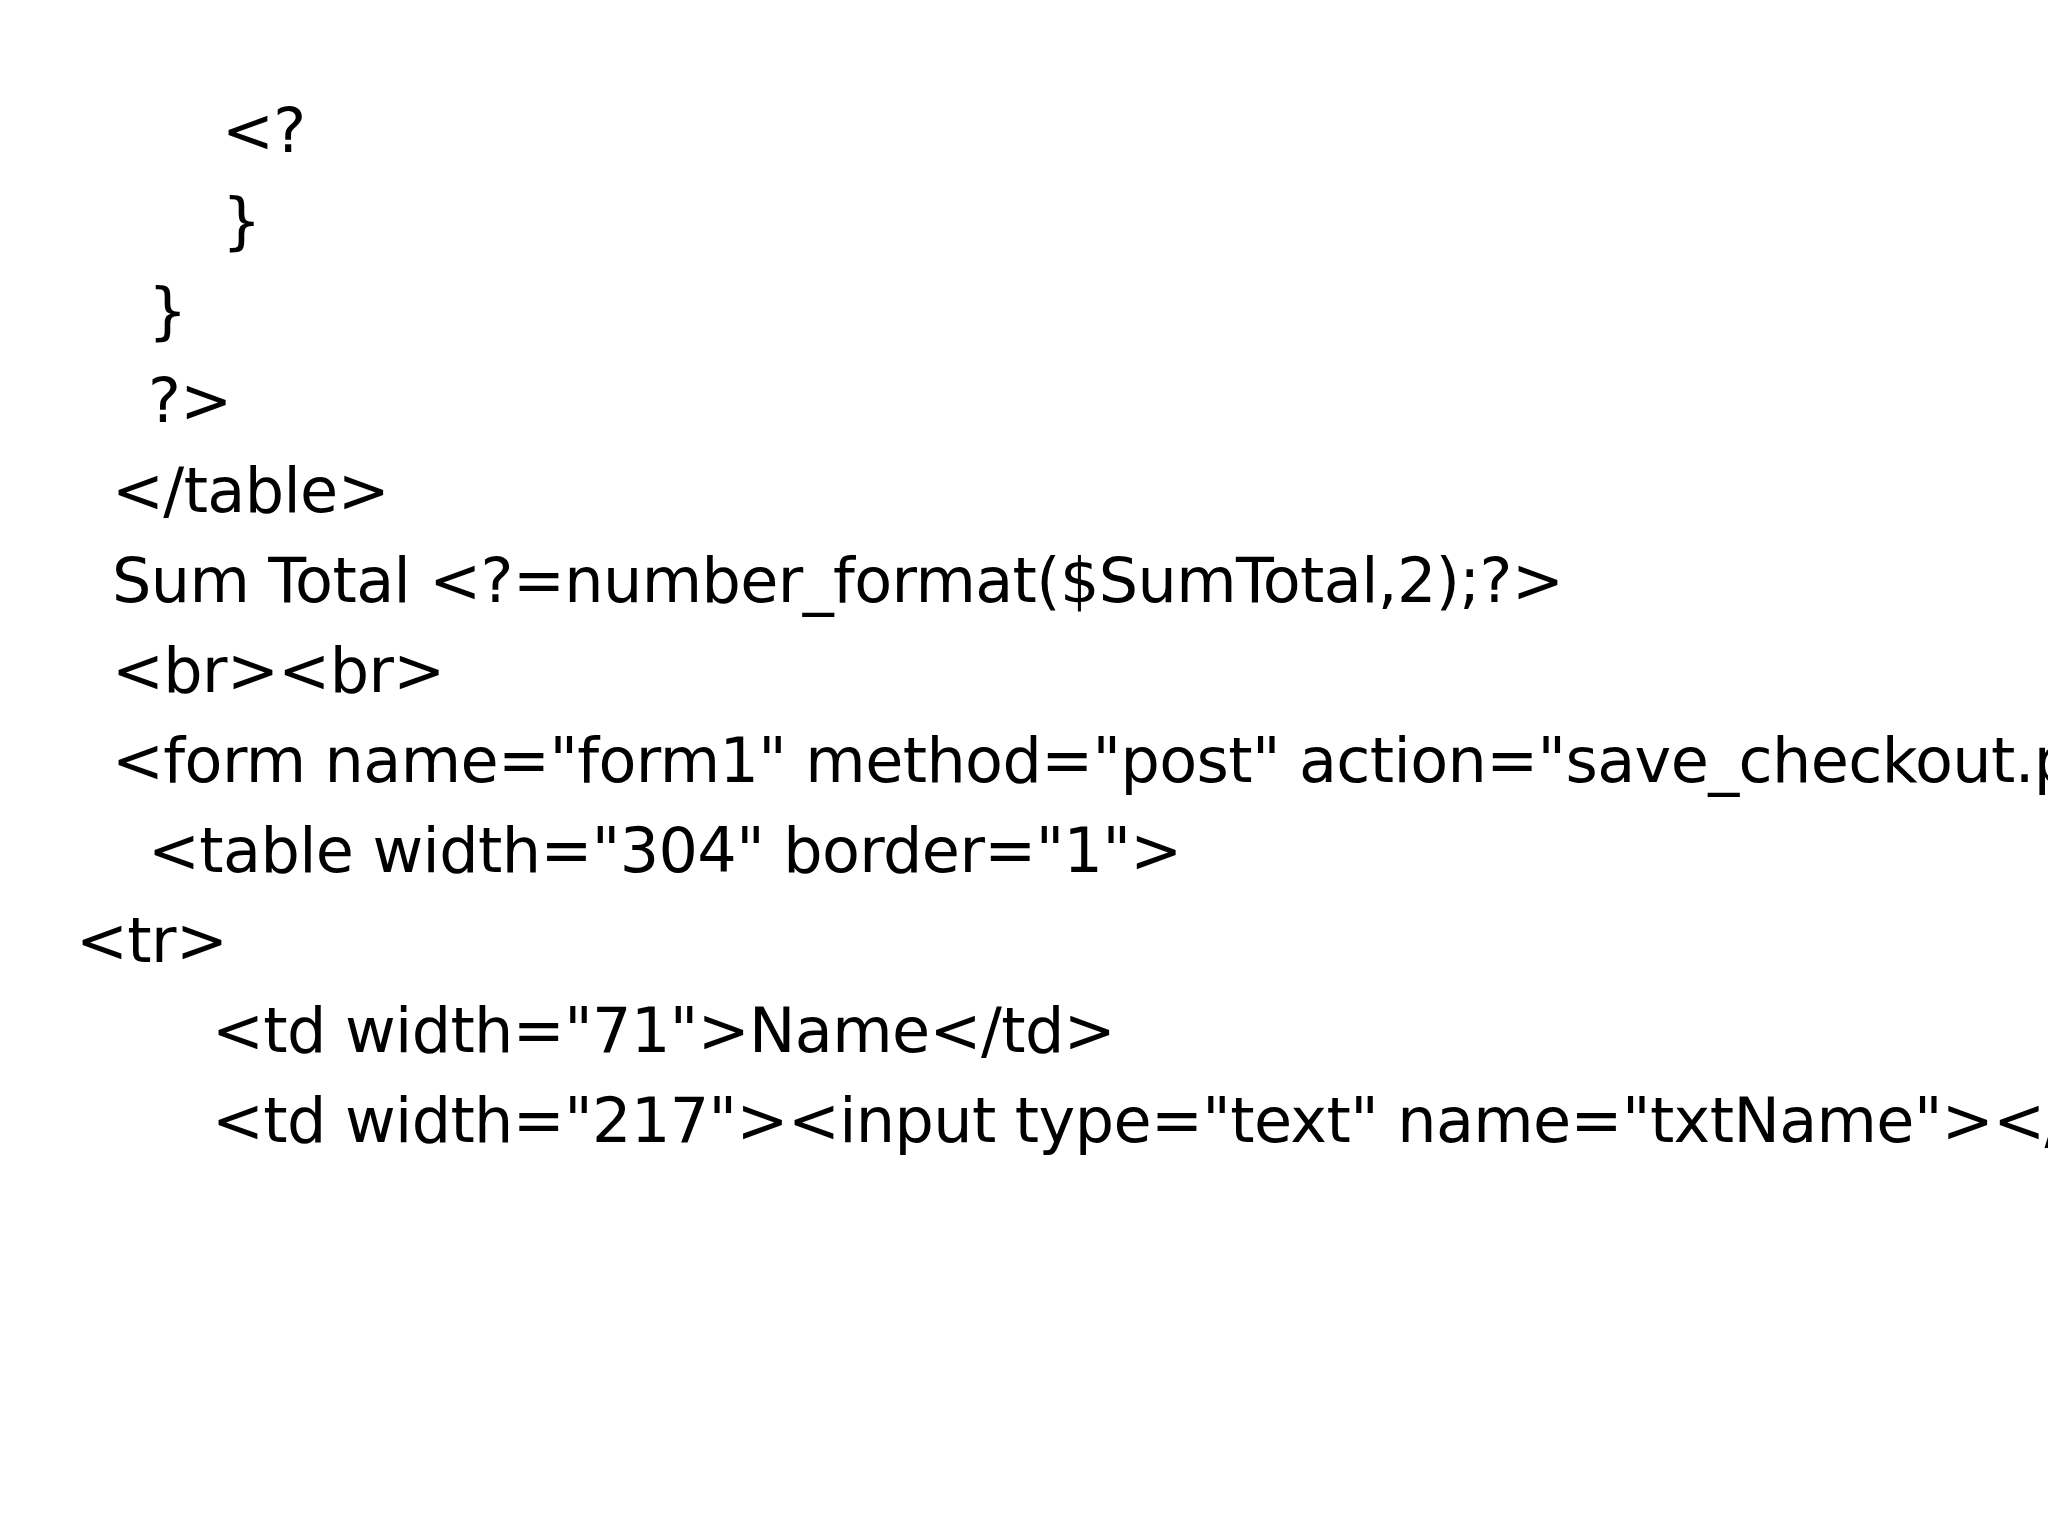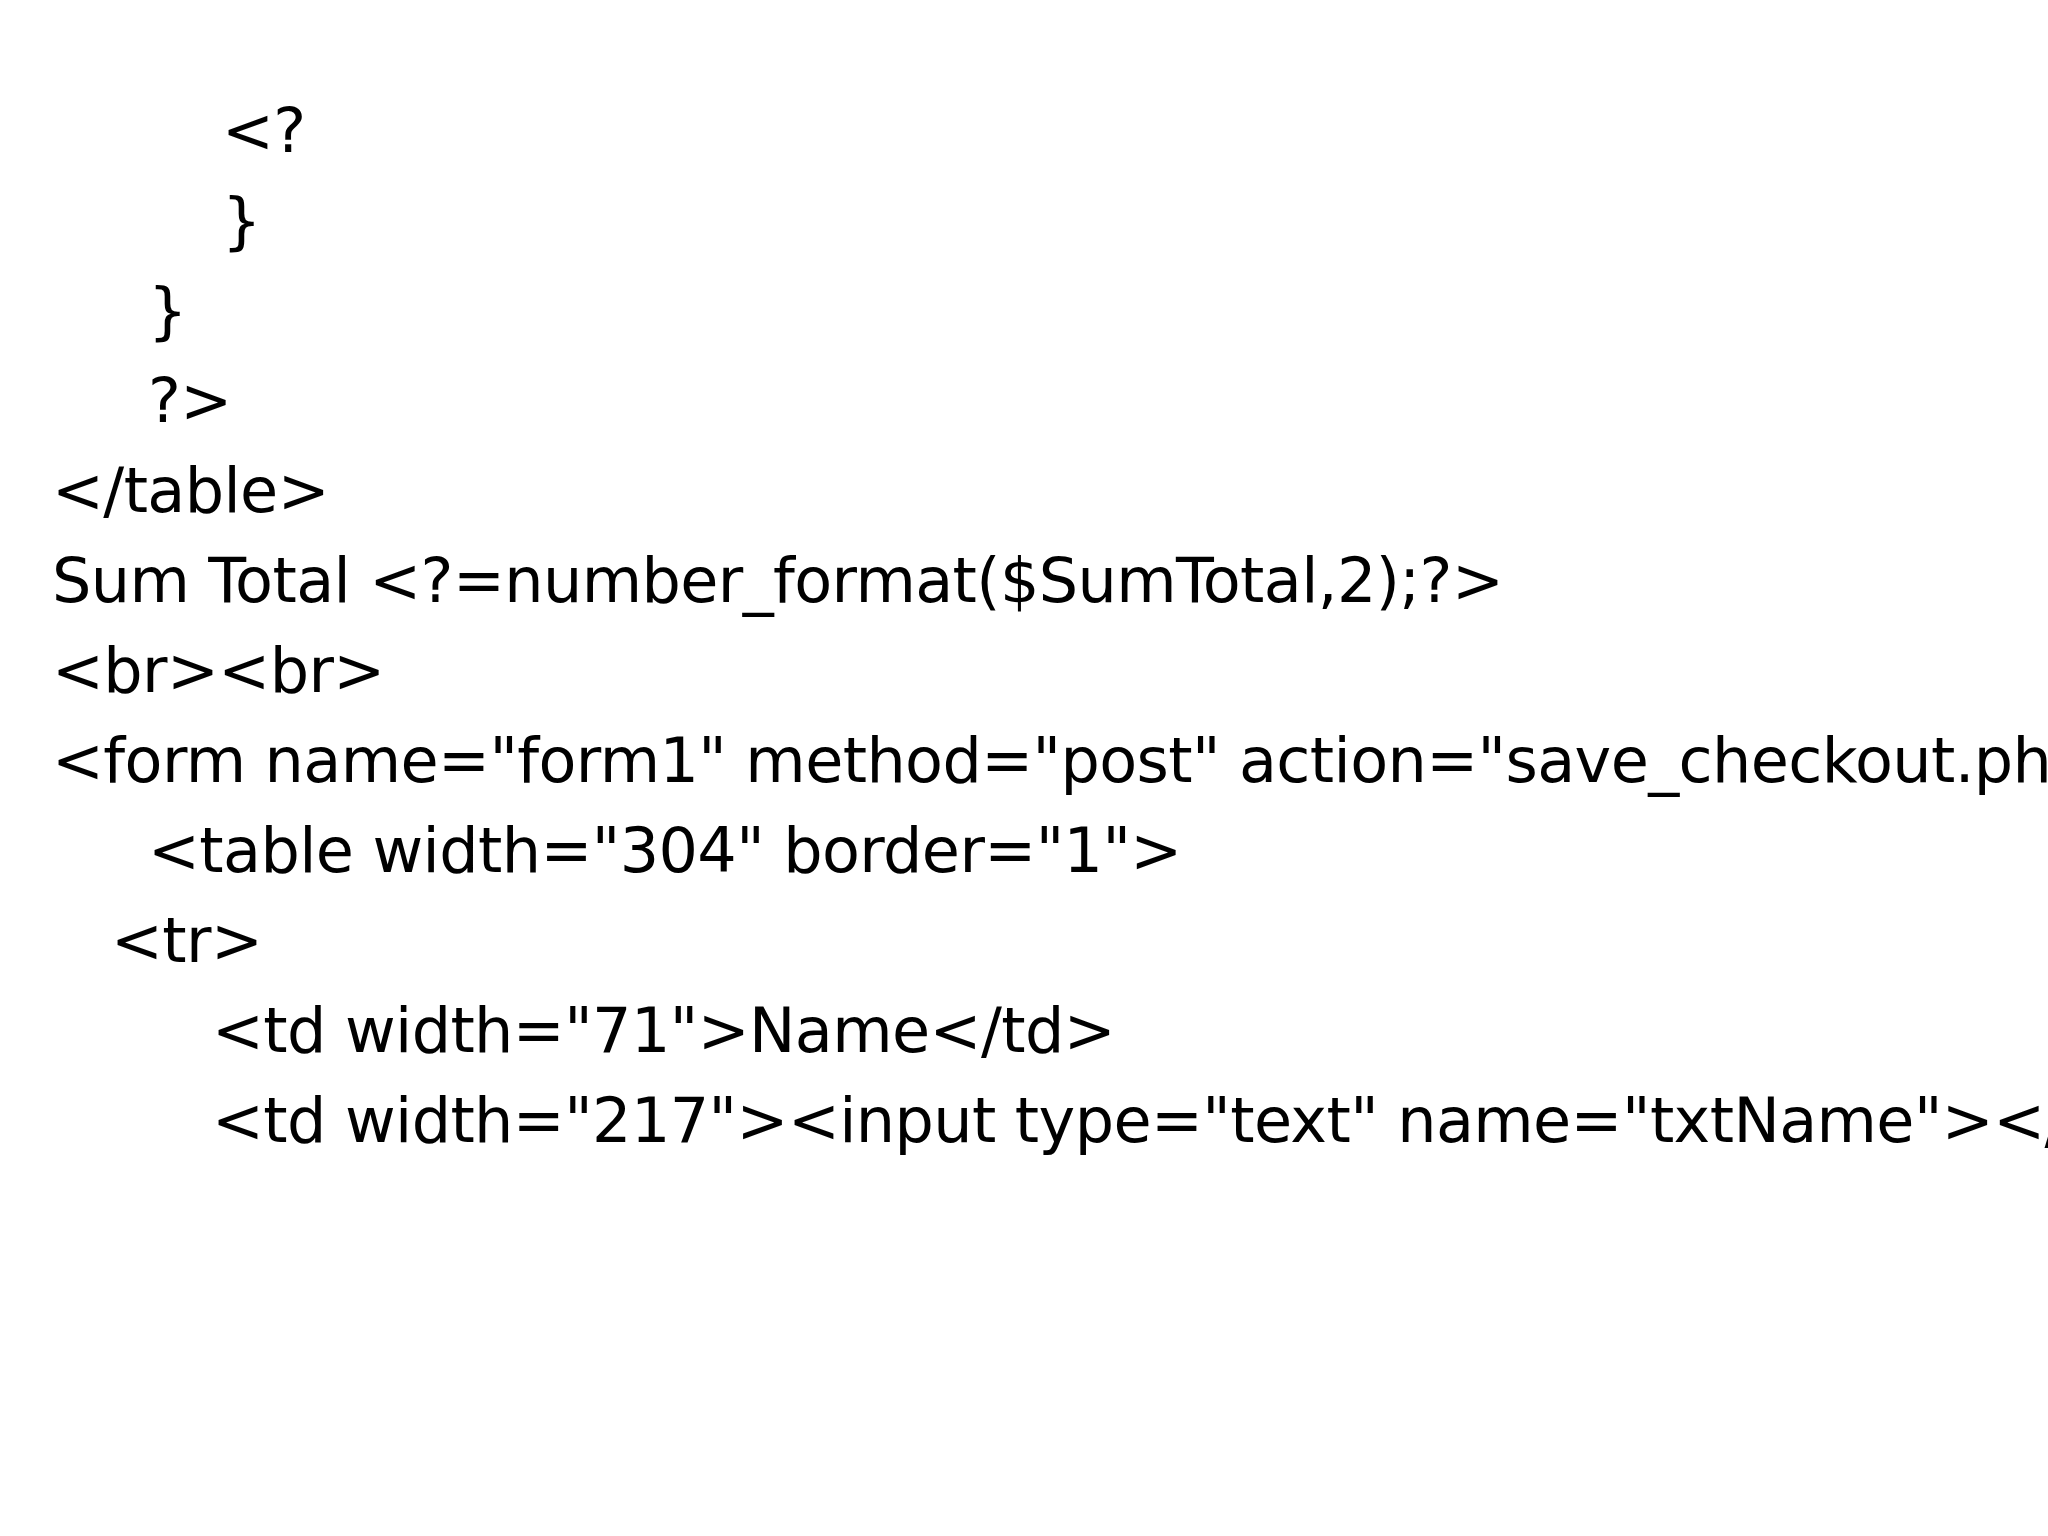--- a/index.html
+++ b/index.html
@@ -37,23 +37,23 @@
     line-height: 90px;
     height: 90px;
     color: #000000;
     white-space: pre;
     letter-spacing: -0.6px;
     padding-left: 112px;
     box-sizing: border-box;
   }
 
   
-  .ind-0  { padding-left: 52px; }
+  .ind-0  { padding-left: 112px; }
   .ind-1  { padding-left: 148px; }
-  .ind-2  { padding-left: 111px; }
+  .ind-2  { padding-left: 76px; }
   .ind-3  { padding-left: 212px; }
   .ind-4  { padding-left: 222px; }
 </style>
 </head>
 <body>
 
 <div class="slide">
   <div class="code-block" id="code-block">
       <span class="code-line ind-4">&lt;?</span>
       <span class="code-line ind-4">}</span>

